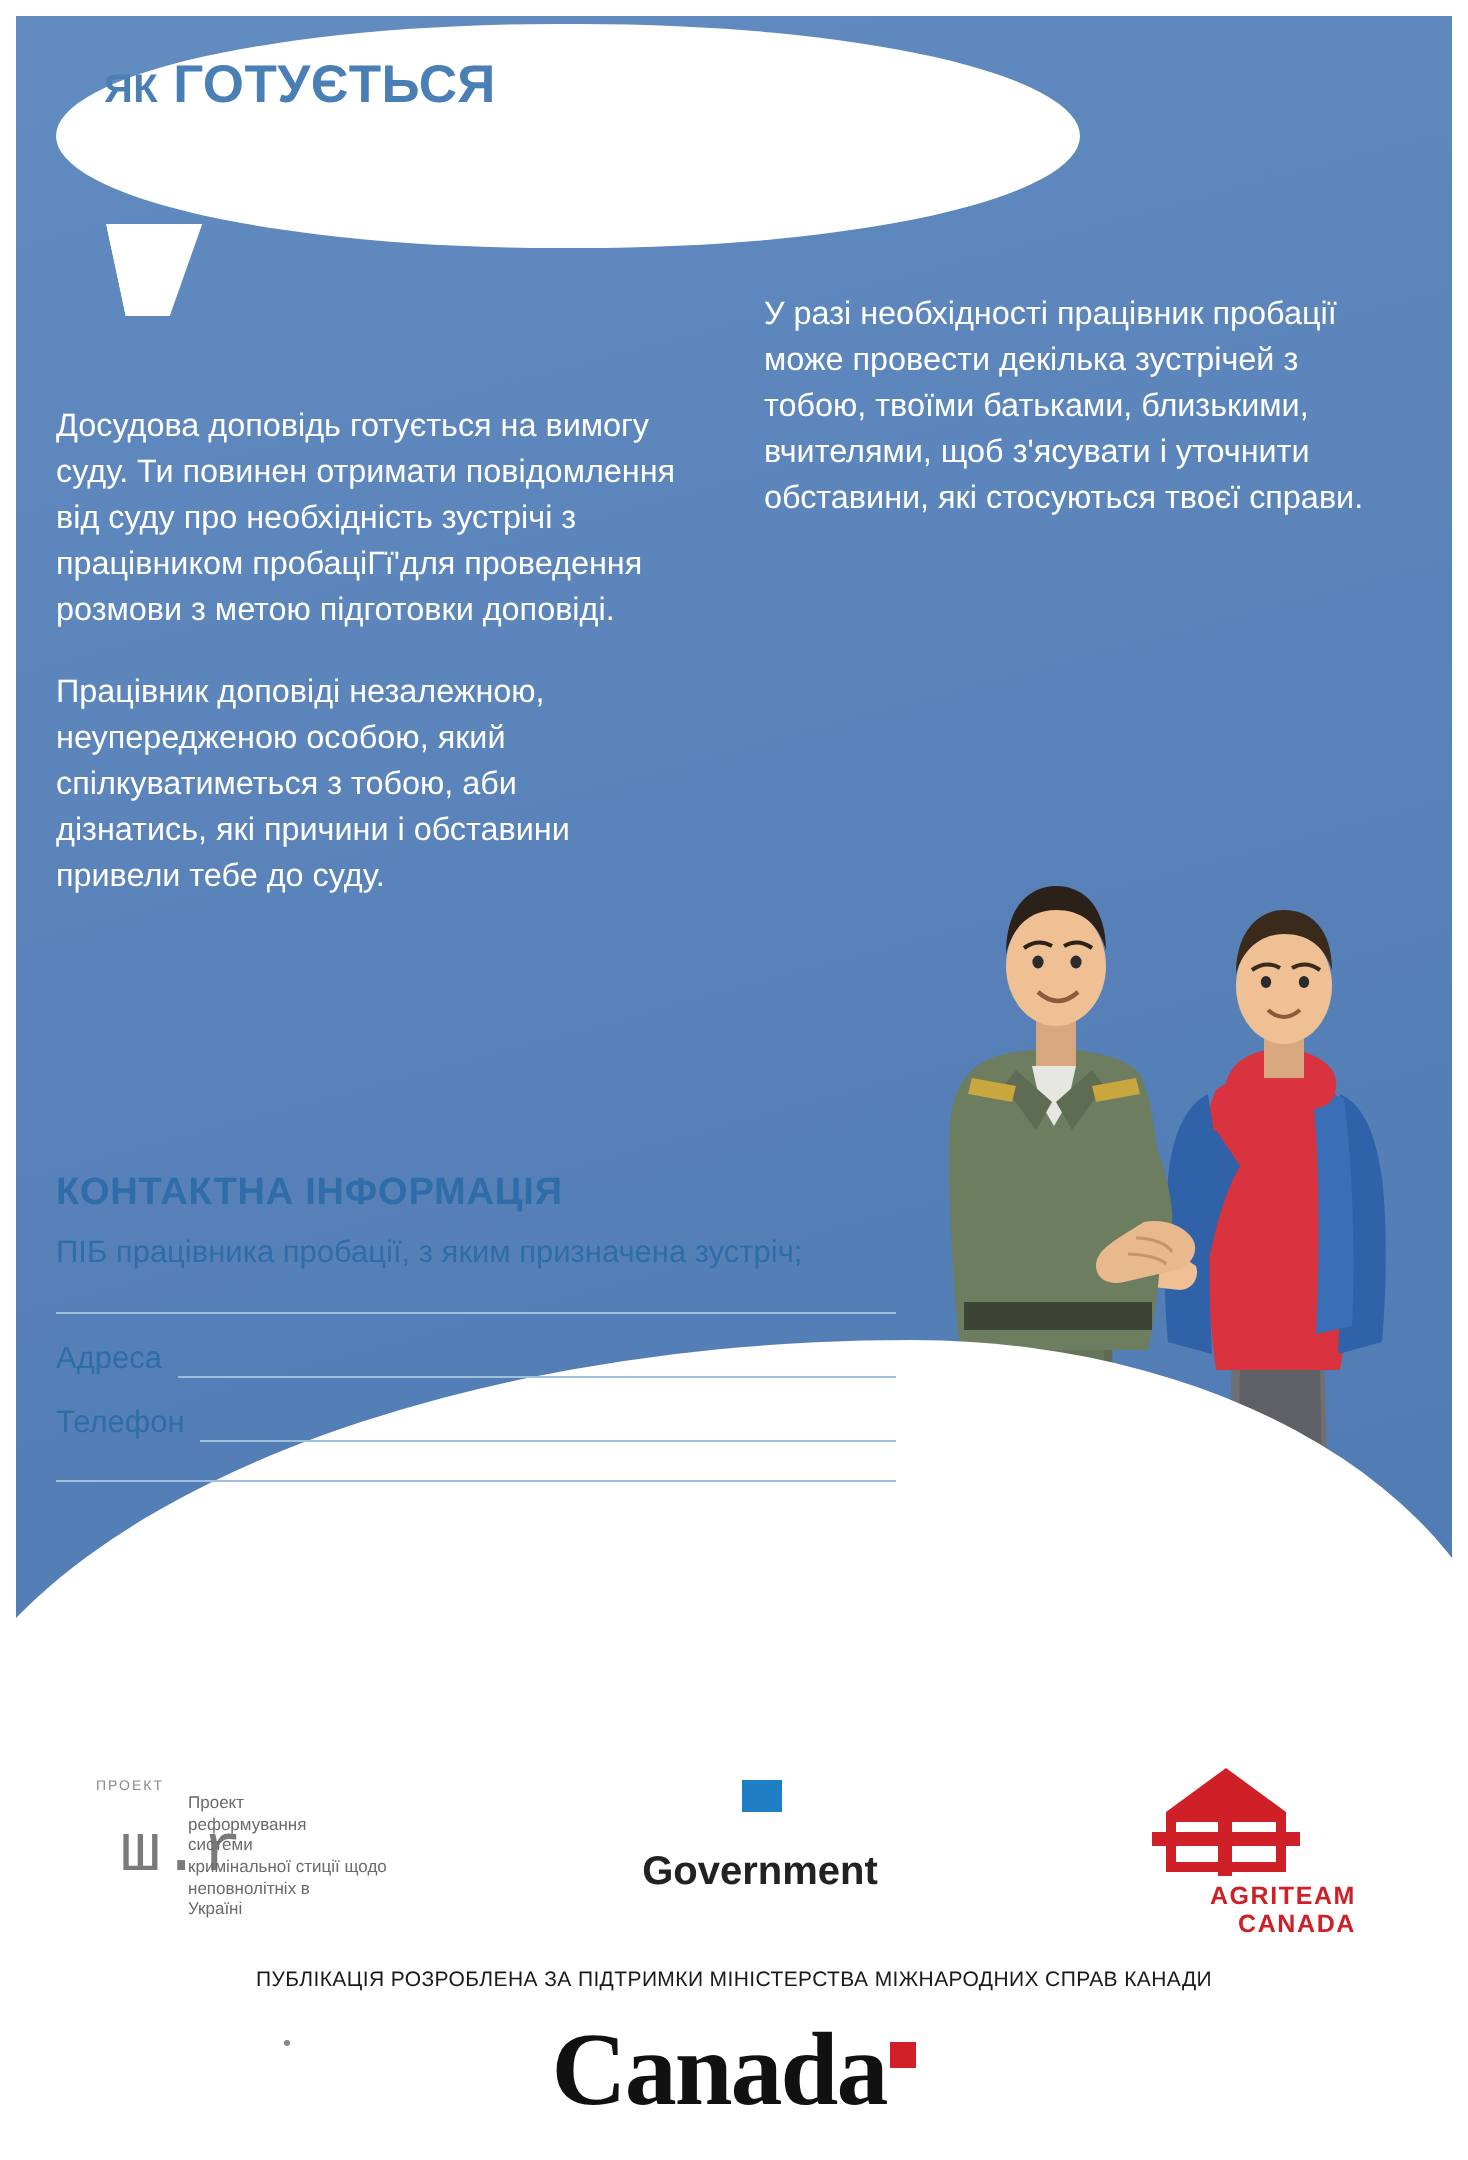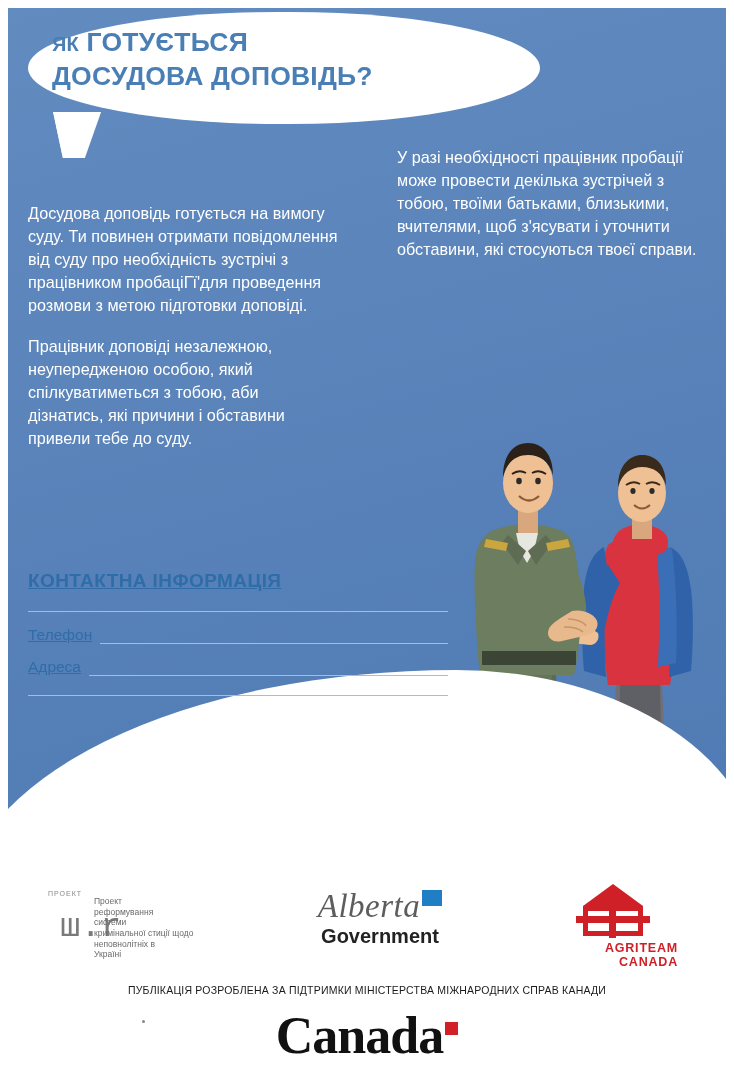--- a/index.html
+++ b/index.html
@@ -82,32 +82,31 @@
   }
   .col p {
     margin: 0 0 18px 0;
   }
   .col-left {
     left: 28px;
     top: 202px;
     width: 310px;
   }
   .col-right {
-    left: 397px;
+    left: 382px;
     top: 146px;
     width: 312px;
   }
   
   .contact {
     position: absolute;
     left: 28px;
-    top: 570px;
+    top: 586px;
     width: 420px;
     color: #2f6da8;
-    text-decoration: underline;
   }
   .contact-title {
     font-size: 19px;
     font-weight: bold;
     letter-spacing: 0.4px;
     color: #2f6da8;
     margin-bottom: 8px;
   }
   .contact-sub {
     font-size: 15.5px;
@@ -383,61 +382,61 @@
     </svg>
   </div>
 
   <div class="white-curve"></div>
 
   <div class="bubble"></div>
   <div class="bubble-tail"></div>
   <div class="bubble-title">
     <div><span class="lead">ЯК</span>
       <span>ГОТУЄТЬСЯ</span></div>
-    <div>ДОСУДОВА ДОПОВІДЬ?</div>
   </div>
 
   <div class="col col-left">
     <p>Досудова доповідь готується на вимогу суду. Ти повинен отримати повідомлення від суду про необхідність зустрічі з працівником пробаціГї'для проведення розмови з метою підготовки доповіді.</p>
     <p>Працівник доповіді незалежною, неупередженою особою, який спілкуватиметься з тобою, аби дізнатись, які причини і обставини привели тебе до суду.</p>
   </div>
 
   <div class="col col-right">
     <p>У разі необхідності працівник пробації може провести декілька зустрічей з тобою, твоїми батьками, близькими, вчителями, щоб з'ясувати і уточнити обставини, які стосуються твоєї справи.</p>
   </div>
 
   <div class="contact">
     <div class="contact-title">КОНТАКТНА ІНФОРМАЦІЯ</div>
+    <div class="contact-sub">ПІБ працівника пробації, з яким призначена зустріч;</div>
     <div class="rule"></div>
     <div class="field-row">
-      <span class="field-label">Телефон</span>
+      <span class="field-label">Адреса</span>
       <span class="field-line"></span>
     </div>
     <div class="field-row">
-      <span class="field-label">Адреса</span>
+      <span class="field-label">Телефон</span>
       <span class="field-line"></span>
     </div>
     <div class="rule"></div>
   </div>
 
   <div class="footer">
 
     <div class="logo-ukr">
       <div class="arc">ПРОЕКТ</div>
       <div class="big">ш.r</div>
       <div class="txt" style="white-space:pre-line;">Проект
 реформування
 системи
 кримінальної стиції щодо
 неповнолітніх в
 Україні</div>
     </div>
 
     <div class="logo-alberta">
-      <div class="alberta-word"><span>Alberta</span><span class="alberta-flag"></span></div>
+      <div class="alberta-word"><span class="alberta-flag"></span></div>
       <div class="alberta-gov">Government</div>
     </div>
 
     <div class="logo-agriteam">
       <div class="agri-mark">
         <div class="agri-roof"></div>
         <div class="agri-body"></div>
         <div class="agri-cross-v"></div>
         <div class="agri-cross-h"></div>
       </div>

